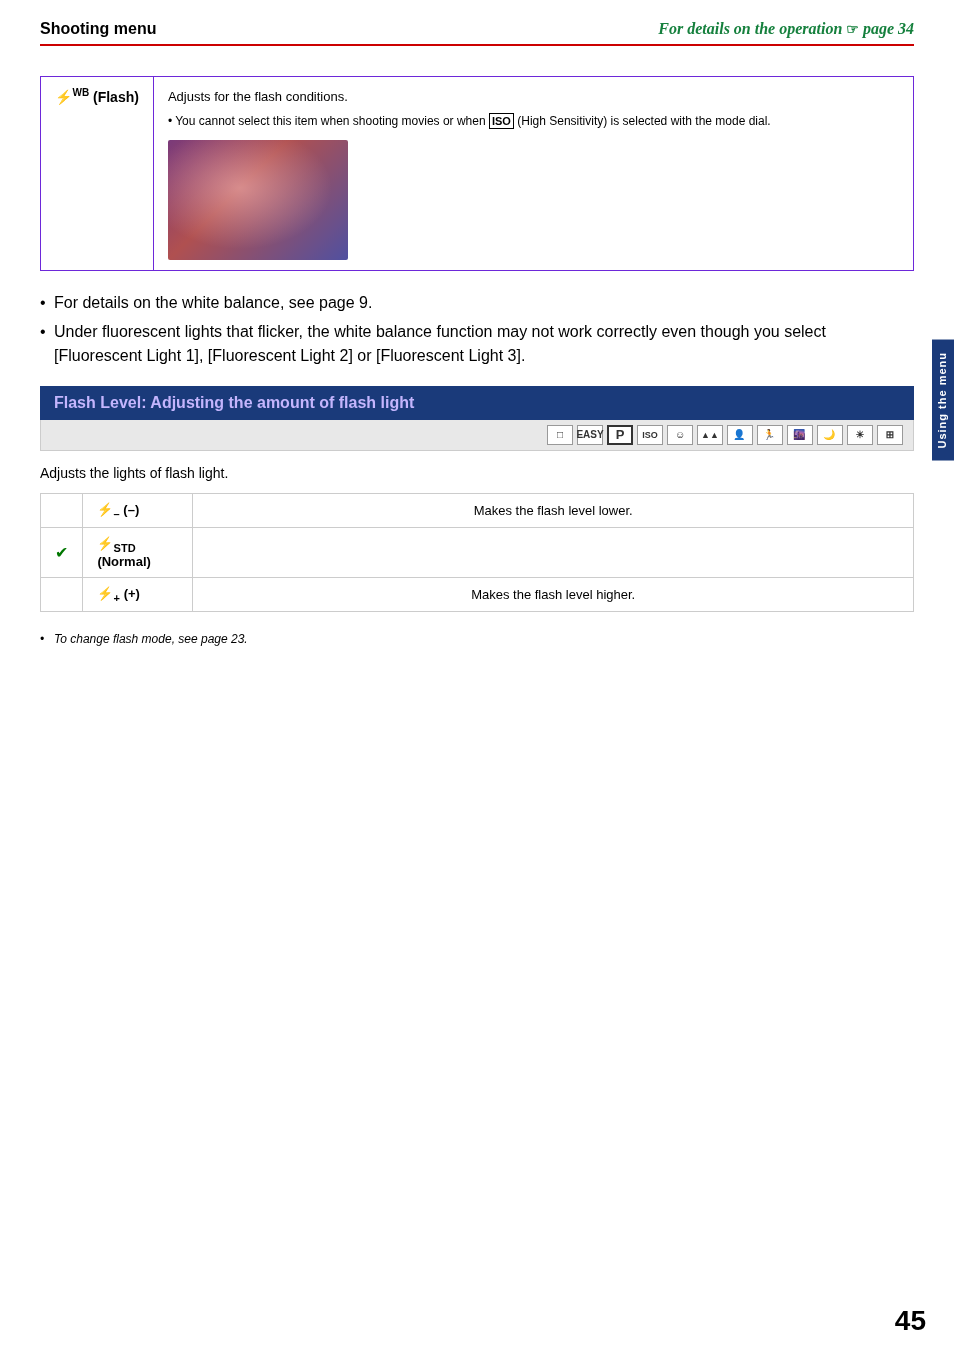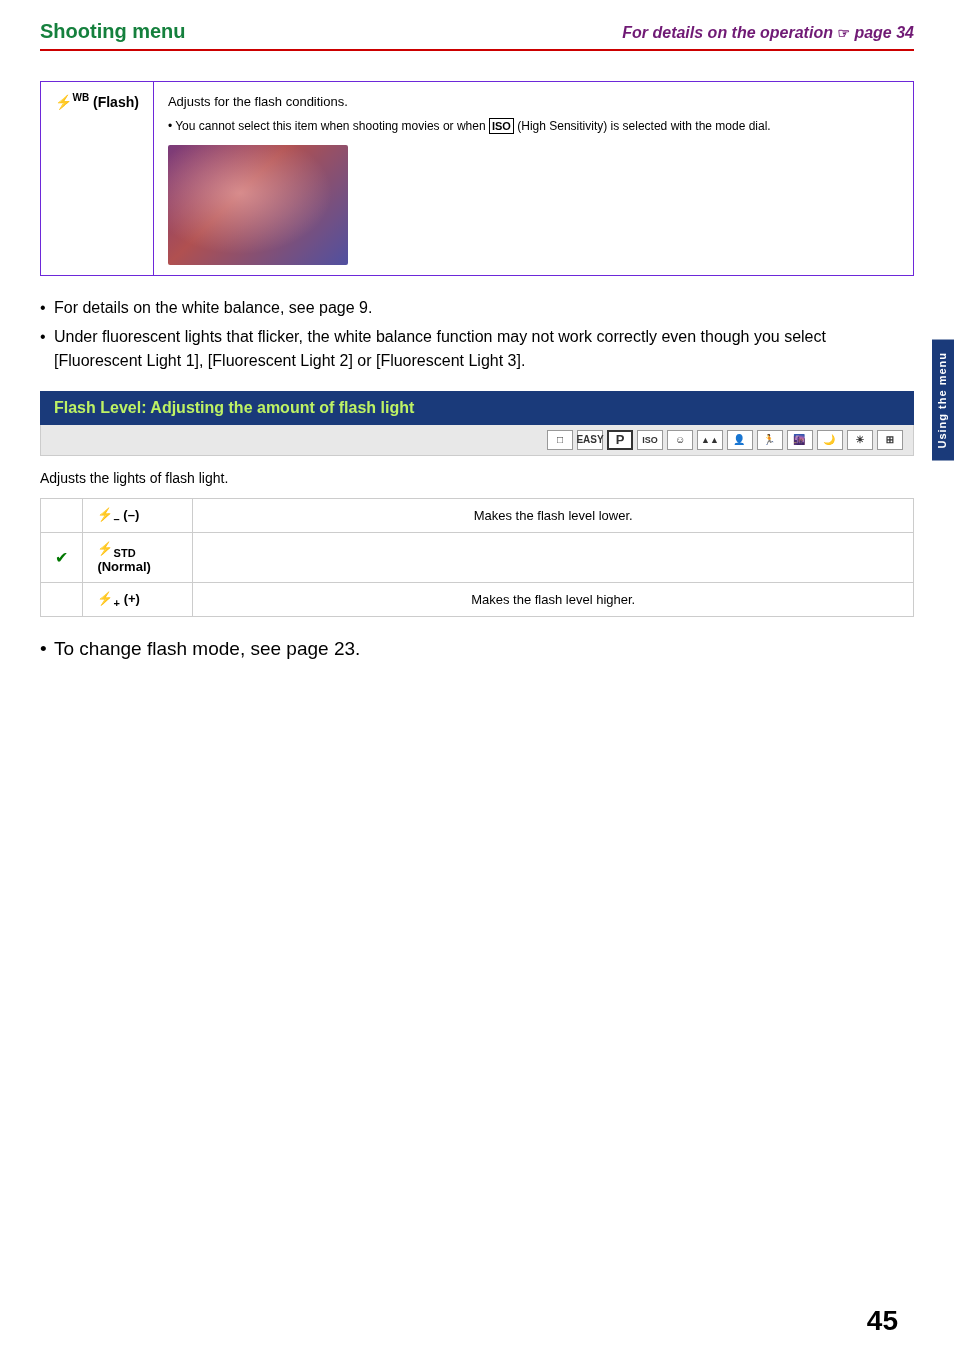--- a/index.html
+++ b/index.html
@@ -17,29 +17,30 @@
     
     .header {
       display: flex;
       justify-content: space-between;
       align-items: baseline;
       border-bottom: 2px solid #c00;
       padding-bottom: 6px;
       margin-bottom: 30px;
     }
     .header-left {
+      color: #000000;
+      font-size: 16px;
+      font-weight: bold;
+    }
+    .header-right {
+      font-size: 16px;
+      font-style: italic;
+      font-weight: bold;
       color: #15803d;
-      font-size: 20px;
-      font-weight: bold;
-    }
-    .header-right {
-      font-size: 16px;
-      font-style: italic;
-      font-weight: bold;
-      color: #701a75;
+      font-family: Liberation Serif, serif;
     }
     .header-right .page-ref-icon {
       font-style: normal;
       font-size: 14px;
     }
 
     
     .flash-table {
       width: 100%;
       border-collapse: collapse;
@@ -113,21 +114,21 @@
     }
     .bullet-notes li::before {
       content: "•";
       position: absolute;
       left: 0;
     }
 
     
     .section-header {
       background: #1a3a7a;
-      color: #bef264;
+      color: #c4b5fd;
       font-size: 16px;
       font-weight: bold;
       padding: 8px 14px;
       margin-bottom: 0;
     }
 
     
     .mode-icons-bar {
       background: #e8e8e8;
       padding: 5px 10px;
@@ -197,22 +198,23 @@
 
     
     .bottom-notes {
       margin-bottom: 18px;
     }
     .bottom-notes li {
       list-style: none;
       padding-left: 14px;
       position: relative;
       margin-bottom: 5px;
-      font-size: 19px;
+      font-size: 12px;
       line-height: 1.5;
+      font-style: italic;
     }
     .bottom-notes li::before {
       content: "•";
       position: absolute;
       left: 0;
     }
 
     
     .side-tab {
       position: absolute;
@@ -227,21 +229,21 @@
       text-orientation: mixed;
       transform: rotate(180deg);
       padding: 12px 4px;
       letter-spacing: 1px;
     }
 
     
     .page-number {
       position: absolute;
       bottom: 20px;
-      right: 56px;
+      right: 28px;
       font-size: 28px;
       font-weight: bold;
     }
     .sub-text {
       font-size: 11px;
       vertical-align: sub;
     }
   </style>
 </head>
 <body>

